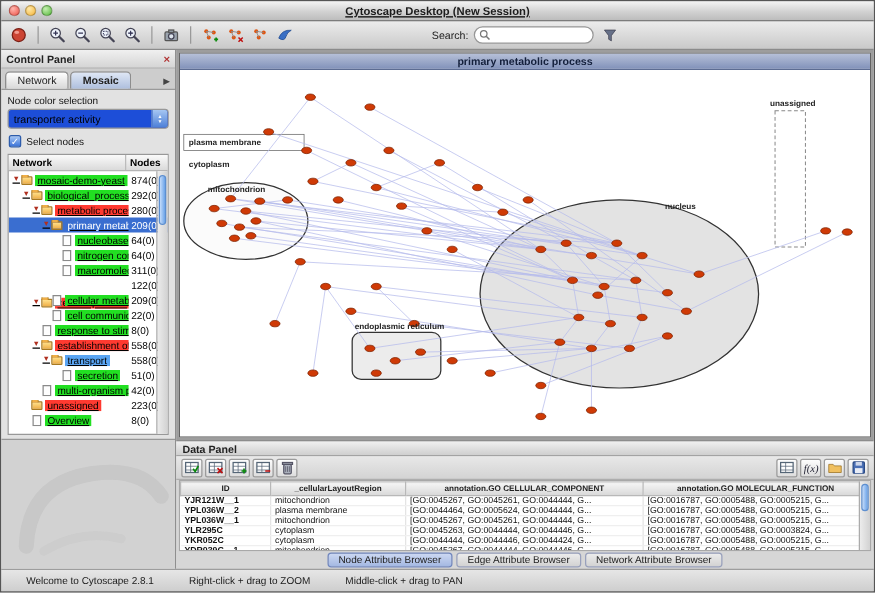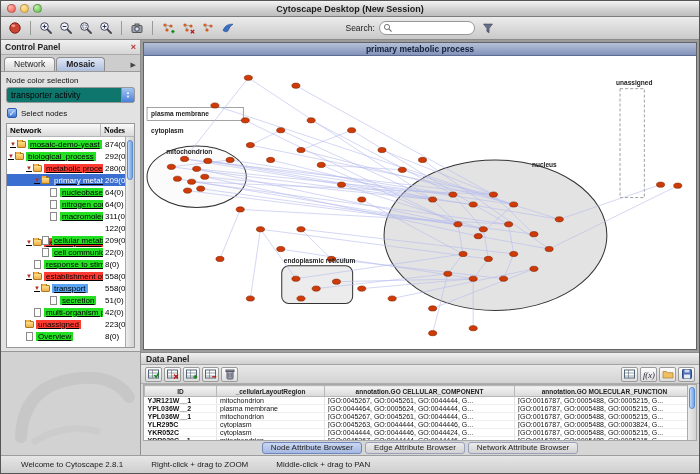--- a/index.html
+++ b/index.html
@@ -1,21 +1,21 @@
 <!DOCTYPE html>
 <html><head>
 <meta charset="utf-8">
 <style>
   *{box-sizing:border-box;margin:0;padding:0;}
   html,body{background:#8a8a8a;}
   body{font-family:"Liberation Sans",sans-serif;}
   .app{width:700px;height:474px;background:#d6d6d6;display:flex;flex-direction:column;overflow:hidden;position:relative;border:1px solid #555;}
 
   
-  .titlebar{height:16px;background:linear-gradient(#f4f4f4,#d2d2d2 55%,#bdbdbd);border-bottom:1px solid #7c7c7c;display:flex;align-items:center;position:relative;flex:none;}
+  .titlebar{height:16px;background:linear-gradient(#f4f4f4,#d2d2d2 55%,#bdbdbd);border-bottom:1px solid #7c7c7c;display:flex;align-items:center;position:relative;flex:none;text-decoration:underline;}
   .traffic{position:absolute;left:6px;top:3px;display:flex;gap:4px;}
   .light{width:9px;height:9px;border-radius:50%;border:1px solid rgba(0,0,0,.25);}
   .light.red{background:radial-gradient(circle at 35% 30%,#ffb6ae,#ee544a);}
   .light.yellow{background:radial-gradient(circle at 35% 30%,#ffe9a8,#f5b53b);}
   .light.green{background:radial-gradient(circle at 35% 30%,#c6f0b2,#57b93c);}
   .wtitle{flex:1;text-align:center;font-size:9px;font-weight:bold;color:#1c1c1c;}
 
   
   .toolbar{height:23px;background:linear-gradient(#ececec,#c9c9c9);border-bottom:1px solid #8b8b8b;display:flex;align-items:center;padding:0 5px;flex:none;}
   .tb-icons{display:flex;align-items:center;gap:2px;}
@@ -32,29 +32,29 @@
   .left-col{width:140px;flex:none;display:flex;flex-direction:column;background:#cfcfcf;border-right:1px solid #8f8f8f;}
   .control-panel{height:312px;flex:none;display:flex;flex-direction:column;background:#e2e2e2;border-bottom:1px solid #979797;}
   .cp-header{height:15px;flex:none;display:flex;align-items:center;justify-content:space-between;padding:0 4px;font-size:8.5px;font-weight:bold;color:#222;background:linear-gradient(#f0f0f0,#d5d5d5);border-bottom:1px solid #aaa;}
   .cp-close{color:#b03030;font-size:9px;font-weight:bold;cursor:default;}
   .cp-tabs{height:17px;flex:none;display:flex;align-items:flex-end;background:#cdcdcd;border-bottom:1px solid #9a9a9a;padding-left:3px;}
   .cp-tab{font-size:8.5px;padding:1px 9px 2px;border:1px solid #8d8d8d;border-bottom:none;border-radius:4px 4px 0 0;background:linear-gradient(#fefefe,#d8d8d8);margin-right:1px;color:#222;}
   .cp-tab.active{background:linear-gradient(#dfe7f5,#aebfdd);font-weight:bold;}
   .tab-arrow{margin-left:auto;font-size:7px;color:#444;padding:0 4px 2px 0;}
   .cp-body{flex:1;display:flex;flex-direction:column;padding:4px 5px 3px;min-height:0;}
   .label-small{font-size:8px;color:#111;margin-bottom:2px;}
-  .dropdown{height:16px;flex:none;border:1px solid #989898;border-radius:3px;background:#0f766e;display:flex;align-items:center;font-size:8.5px;padding-left:4px;overflow:hidden;}
+  .dropdown{height:16px;flex:none;border:1px solid #989898;border-radius:3px;background:#1d4ed8;display:flex;align-items:center;font-size:8.5px;padding-left:4px;overflow:hidden;}
   .dd-btn{margin-left:auto;width:13px;height:100%;background:linear-gradient(#a5c6f2,#4c7fd8);display:flex;flex-direction:column;align-items:center;justify-content:center;color:#fff;font-size:4px;line-height:4px;border-left:1px solid #6a8fc8;}
   .checkbox-row{display:flex;align-items:center;gap:4px;margin:5px 0 5px 1px;flex:none;}
   .checkbox{width:10px;height:10px;border-radius:2px;background:linear-gradient(#a8c8f5,#3c74d8);border:1px solid #2d5cab;color:#fff;font-size:8px;line-height:9px;text-align:center;}
 
   .tree-panel{flex:1;border:1px solid #989898;background:#fff;display:flex;flex-direction:column;min-height:0;position:relative;}
   .tree-header{height:13px;flex:none;display:flex;font-size:8px;font-weight:bold;background:linear-gradient(#fafafa,#dadada);border-bottom:1px solid #b5b5b5;align-items:center;}
   .th-net{width:94px;padding-left:3px;border-right:1px solid #bbb;height:100%;display:flex;align-items:center;}
-  .th-nodes{padding-left:3px;font-family:Liberation Serif, serif;}
+  .th-nodes{padding-left:3px;}
   .tree-body{flex:1;overflow:hidden;font-size:8px;padding-top:1px;text-decoration:underline;}
   .trow{height:12px;display:flex;align-items:center;position:relative;white-space:nowrap;}
   .trow.selected{background:#3a6ed0;color:#fff;}
   .tleft{width:96px;display:flex;align-items:center;overflow:hidden;flex:none;}
   .arrow{width:8px;flex:none;text-align:center;color:#b03020;font-size:6px;}
   .folder{width:9px;height:7px;flex:none;background:linear-gradient(#ffe08a,#efae46);border:1px solid #a87a20;border-radius:1px;margin-right:2px;position:relative;}
   .folder::before{content:"";position:absolute;top:-3px;left:-1px;width:4px;height:2px;background:#efae46;border:1px solid #a87a20;border-bottom:none;border-radius:1px 1px 0 0;}
   .leaf{width:7px;height:9px;flex:none;background:#fdfdfd;border:1px solid #8a8a8a;margin:0 3px 0 1px;}
   .tlabel{padding:0 2px;overflow:hidden;text-overflow:clip;}
   .tlabel.green{background:#22df22;}
@@ -243,21 +243,21 @@
             <div class="tree-body" id="tree">
                 <div class="trow">
                   <div class="tleft" style="padding-left: 2px;">
                     <span class="arrow">▼</span>
                     <span class="folder"></span>
                     <span class="tlabel green">mosaic-demo-yeast</span>
                   </div>
                   <span class="tcount">874(0)</span>
                 </div>
                 <div class="trow">
-                  <div class="tleft" style="padding-left: 0;">
+                  <div class="tleft" style="padding-left: 10px;">
                     <span class="arrow">▼</span>
                     <span class="folder"></span>
                     <span class="tlabel green">biological_process</span>
                   </div>
                   <span class="tcount">292(0)</span>
                 </div>
                 <div class="trow">
                   <div class="tleft" style="padding-left: 18px;">
                     <span class="arrow">▼</span>
                     <span class="folder"></span>

